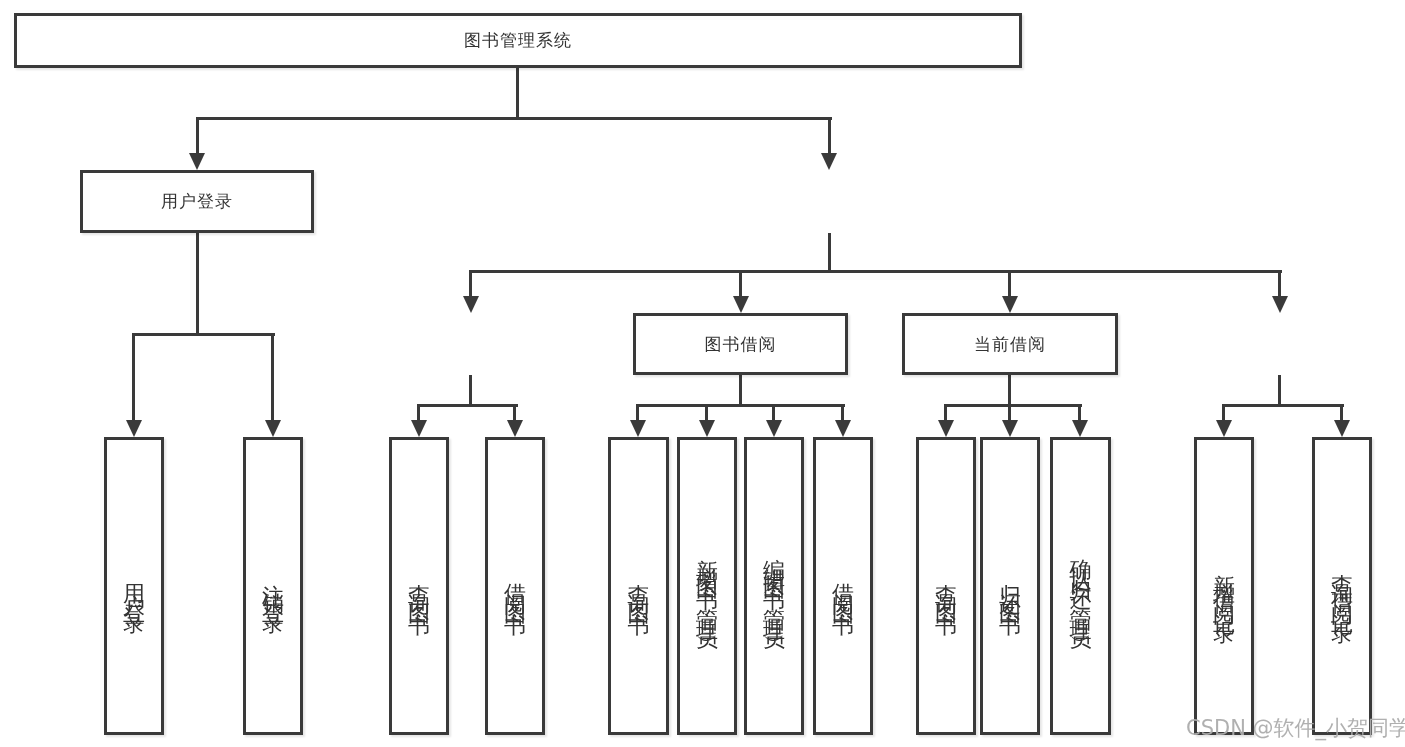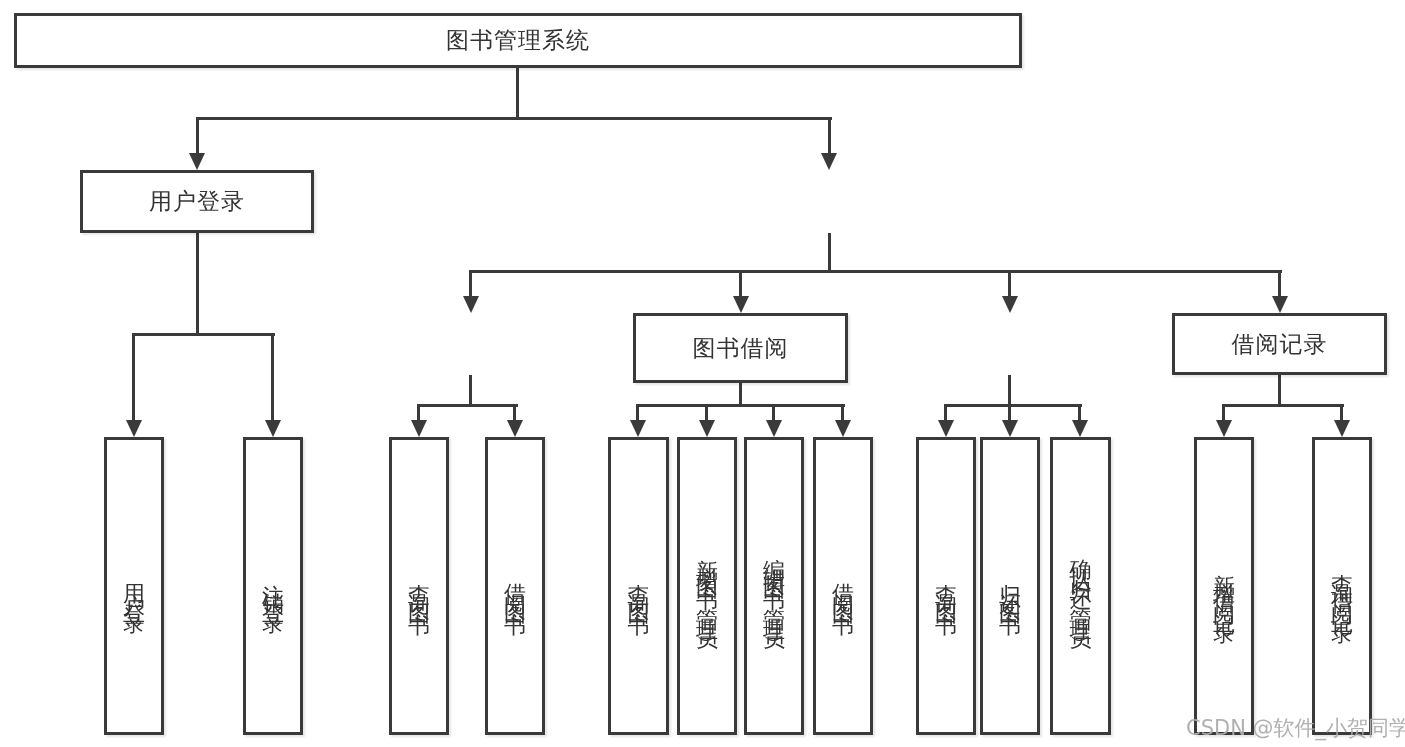--- a/index.html
+++ b/index.html
@@ -25,21 +25,21 @@
     border: 3px solid #3a3a3a;
     background: #ffffff;
     display: flex;
     align-items: center;
     justify-content: center;
     color: #333333;
     box-shadow: 2px 2px 2px rgba(0,0,0,0.10);
     z-index: 2;
   }
   .box .lbl {
-    font-size: 23px;
+    font-size: 17px;
     letter-spacing: 1px;
     white-space: nowrap;
   }
   .box .vlbl {
     writing-mode: vertical-rl;
     text-orientation: mixed;
     font-size: 22px;
     line-height: 1;
     letter-spacing: 10px;
     white-space: nowrap;
@@ -137,25 +137,25 @@
   <div class="arrow" style="left:1334px;top:420px"></div>
 
   <div class="box" style="left:14px;top:13px;width:1008px;height:55px">
     <span class="lbl">图书管理系统</span>
   </div>
 
   <div class="box" style="left:80px;top:170px;width:234px;height:63px">
     <span class="lbl">用户登录</span>
   </div>
 
-  <div class="box" style="left:633px;top:313px;width:215px;height:70px">
+  <div class="box" style="left:633px;top:313px;width:215px;height:62px">
     <span class="lbl">图书借阅</span>
   </div>
-  <div class="box" style="left:1172px;top:313px;width:215px;height:62px">
-    <span class="lbl">借阅记录</span>
+  <div class="box" style="left:902px;top:313px;width:216px;height:62px">
+    <span class="lbl">当前借阅</span>
   </div>
 
   <div class="box" style="left:104px;top:437px;width:60px;height:298px">
     <span class="vlbl">用户登录</span>
   </div>
   <div class="box" style="left:243px;top:437px;width:60px;height:298px">
     <span class="vlbl">注销登录</span>
   </div>
 
   <div class="box" style="left:389px;top:437px;width:60px;height:298px">

